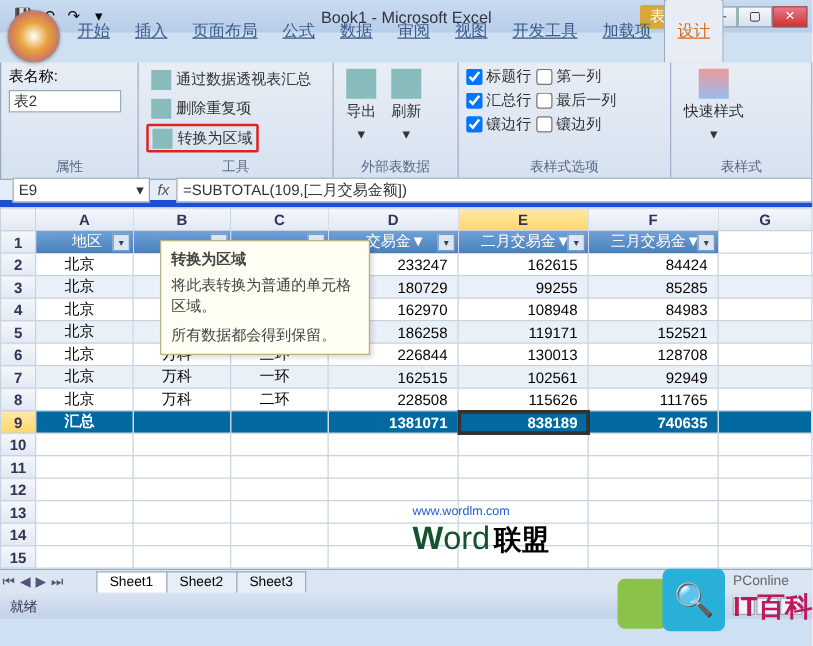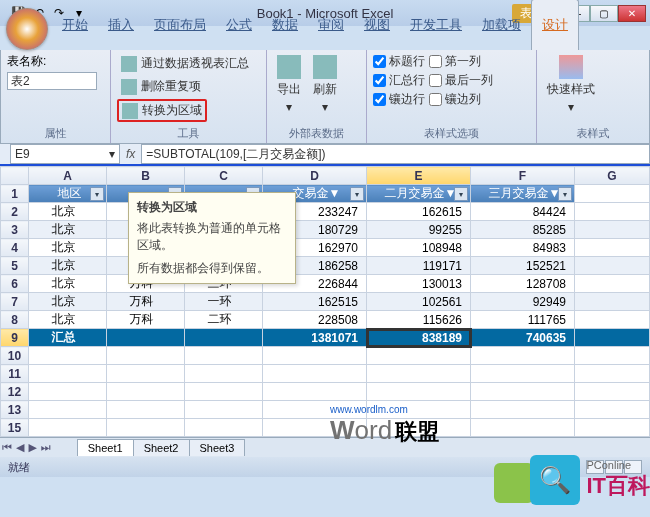--- a/index.html
+++ b/index.html
@@ -29,21 +29,21 @@
 .rgroup-label { text-align: center; font-size: 11px; color: #5a6b88; padding: 2px 0; }
 .rbtn { display: flex; align-items: center; gap: 4px; padding: 2px 4px; font-size: 12px; color: #333; }
 .rbtn .ico { width: 16px; height: 16px; background: #8bb; display: inline-block; }
 .highlight-red { border: 2px solid #d22 !important; padding: 1px 3px; border-radius: 2px; }
 .bigbtn { display: flex; flex-direction: column; align-items: center; gap: 2px; padding: 2px 4px; font-size: 12px; color: #333; }
 .bigbtn .bigico { width: 24px; height: 24px; background: #8bb; display: inline-block; }
 .chk { display: flex; align-items: center; gap: 3px; font-size: 12px; color: #333; white-space: nowrap; }
 .chk input { width: 13px; height: 13px; }
 
 
-.namebox-row { height: 22px; display: flex; align-items: center; background: #e4ecf7; border-bottom: 2px solid #1d4ed8; }
+.namebox-row { height: 22px; display: flex; align-items: center; background: #e4ecf7; border-bottom: 6px solid #1d4ed8; }
 .namebox { width: 110px; height: 20px; background: #fff; border: 1px solid #9ab; margin-left: 10px; padding: 0 4px; display: flex; align-items: center; justify-content: space-between; color:#333; }
 .fx { margin: 0 6px; color: #555; font-style: italic; }
 .formula { flex: 1; height: 20px; background: #fff; border: 1px solid #9ab; padding: 0 4px; display: flex; align-items: center; color: #333; }
 
 
 .sheet { position: relative; background: #fff; }
 .sheet table { border-collapse: collapse; width: 100%; table-layout: fixed; }
 .sheet th, .sheet td { border: 1px solid #c8d2e0; height: 18px; font-size: 12px; text-align: center; overflow: hidden; white-space: nowrap; }
 .colhdr { background: linear-gradient(#f4f7fb,#e2e9f3); color: #335; position: relative; }
 .colhdr.sel { background: linear-gradient(#ffe9a8,#ffd66b); }
@@ -67,21 +67,21 @@
 .sheettabs .nav { padding: 0 2px; color: #557; }
 .sheettab { padding: 2px 10px; border: 1px solid #9ab; border-bottom: none; margin-left: -1px; background: #e8eef7; }
 .sheettab.active { background: #fff; margin-left: 24px; }
 .status { height: 20px; background: linear-gradient(#d6e2f0,#c1d3e8); display: flex; align-items: center; padding: 0 8px; font-size: 11px; color: #335; justify-content: space-between; }
 .viewbtns { display: flex; gap: 1px; }
 .viewbtns span { width: 18px; height: 14px; background: #eef3fa; border: 1px solid #9ab; }
 
 
 .wm { position: absolute; bottom: 70px; left: 330px; font-family: Georgia, serif; z-index: 3; }
 .wm .wsmall { font-size: 10px; color: #1a5fc9; }
-.wm .wbig { font-size: 26px; color: #737373; }
+.wm .wbig { font-size: 26px; color: #14532d; }
 .wm .wbig b { font-weight: bold; }
 .wm .wcn { font-size: 22px; color: #000000; font-weight: bold; }
 .logo2 { position: absolute; right: 0; bottom: 12px; display: flex; align-items: center; gap: 6px; z-index: 4; }
 .logo2 .sq { width: 50px; height: 50px; background: #29b0d9; display: flex; align-items: center; justify-content: center; color: #fff; font-size: 26px; border-radius: 6px; position: relative; }
 .logo2 .sq::before { content:""; position:absolute; left:-36px; top:8px; width:40px; height:40px; background:#8bc34a; border-radius:6px; z-index:-1; }
 .logo2 .txt2 { font-size: 11px; color: #666; }
 .logo2 .txt3 { font-size: 22px; color: #be185d; font-weight: bold; }
 .small-input { width: 90px; height: 18px; border: 1px solid #9ab; background: #fff; padding: 0 3px; display: flex; align-items: center; color:#333; }
 .vcol { display:flex; flex-direction:column; gap:2px; }
 </style>
@@ -379,20 +379,30 @@
           <th class="rowhdr">13</th>
           <td></td>
           <td></td>
           <td></td>
           <td></td>
           <td></td>
           <td></td>
           <td></td>
         </tr>
         <tr>
+          <th class="rowhdr">14</th>
+          <td></td>
+          <td></td>
+          <td></td>
+          <td></td>
+          <td></td>
+          <td></td>
+          <td></td>
+        </tr>
+        <tr>
           <th class="rowhdr">15</th>
           <td></td>
           <td></td>
           <td></td>
           <td></td>
           <td></td>
           <td></td>
           <td></td>
         </tr>
       </tbody>

